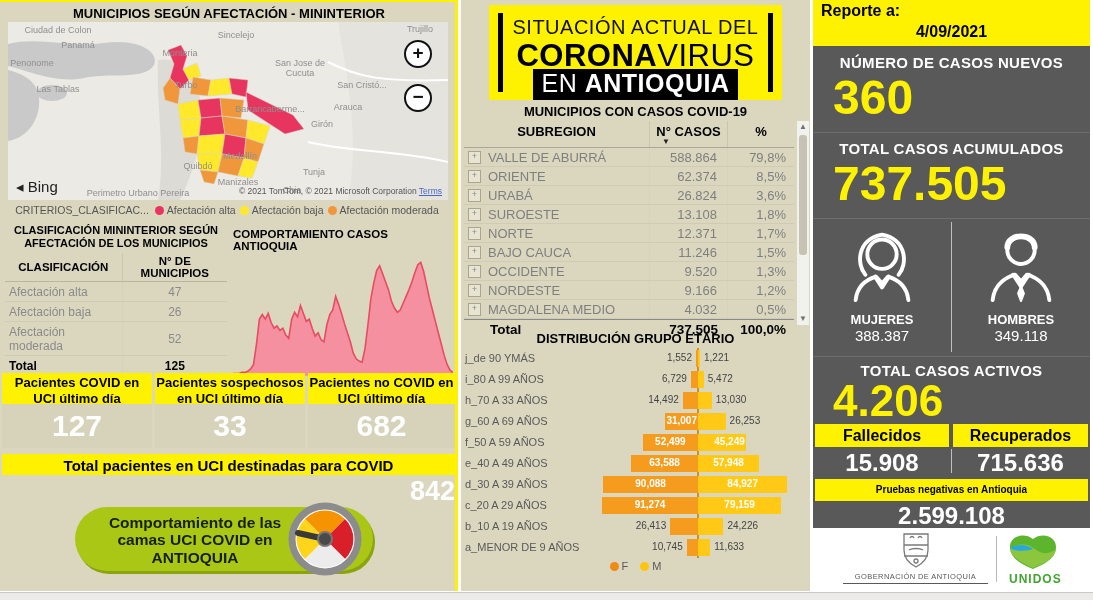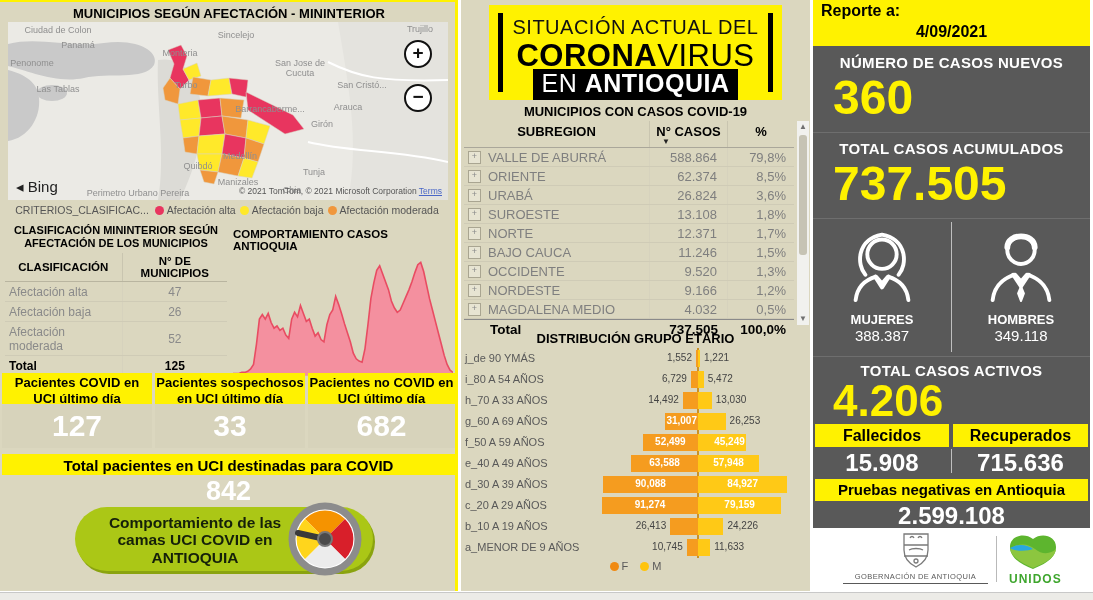--- a/index.html
+++ b/index.html
@@ -187,21 +187,21 @@
     </div>
 
     <div class="abs yellow-card" style="left:2px;top:371px;width:150px;height:31px;">Pacientes COVID en UCI último día</div>
     <div class="abs yellow-card" style="left:155px;top:371px;width:150px;height:31px;">Pacientes sospechosos en UCI último día</div>
     <div class="abs yellow-card" style="left:308px;top:371px;width:147px;height:31px;">Pacientes no COVID en UCI último día</div>
     <div class="abs big-white val-band" style="left:2px;top:402px;width:150px;height:44px;font-size:30px;line-height:44px;">127</div>
     <div class="abs big-white val-band" style="left:155px;top:402px;width:150px;height:44px;font-size:30px;line-height:44px;">33</div>
     <div class="abs big-white val-band" style="left:308px;top:402px;width:147px;height:44px;font-size:30px;line-height:44px;">682</div>
 
     <div class="abs yellow-card" style="left:2px;top:452px;width:453px;height:21px;font-size:15px;line-height:19px;">Total pacientes en UCI destinadas para COVID</div>
-    <div class="abs big-white" style="left:2px;top:474px;width:453px;height:30px;font-size:27px;line-height:30px;">842</div>
+    <div class="abs big-white" style="left:2px;top:474px;width:453px;height:30px;font-size:27px;line-height:30px;text-align:right;">842</div>
 
     <div class="abs green-pill">
       <div class="green-pill-label">Comportamiento de las camas UCI COVID en ANTIOQUIA</div>
       <svg width="76" height="76" viewBox="0 0 76 76" style="position:absolute;right:10px;top:-6px;">
         <circle cx="38" cy="38" r="33" fill="#fff" stroke="#8c8c8c" stroke-width="7"></circle>
         <path d="M38,38 L18,18 A28,28 0 0 1 58,18 Z" fill="#F59300"></path>
         <path d="M38,38 L58,18 A28,28 0 0 1 58,58 Z" fill="#D81F2A"></path>
         <path d="M38,38 L58,58 A28,28 0 0 1 18,58 Z" fill="#ECECEC"></path>
         <path d="M38,38 L18,58 A28,28 0 0 1 18,18 Z" fill="#FFD51C"></path>
         <line x1="38" y1="38" x2="11" y2="32" stroke="#3a3a3a" stroke-width="6" stroke-linecap="round"></line>
@@ -291,21 +291,21 @@
     <div class="abs pyramid" id="pyramid">
         <div class="pyr-center" style="left: 234px; height: 210px;"></div>
         <div class="pyr-row" style="top: 0px;">
           <div class="pyr-label">j_de 90 YMÁS</div>
           <div class="pyr-bar" style="left:233px;width:2px;background:#F59C1F"></div>
           <div class="pyr-bar" style="left:235px;width:2px;background:#FFC916"></div>
           <div class="pyr-val-out" style="right:116px;">1,552</div>
           <div class="pyr-val-out" style="left:241px;">1,221</div>
         </div>
         <div class="pyr-row" style="top: 21px;">
-          <div class="pyr-label">i_80 A 54 AÑOS</div>
+          <div class="pyr-label">i_80 A 99 AÑOS</div>
           <div class="pyr-bar" style="left:227.92258474483424px;width:7.077415255165765px;background:#F59C1F"></div>
           <div class="pyr-bar" style="left:235px;width:5.755330104958696px;background:#FFC916"></div>
           <div class="pyr-val-out" style="right:121.07741525516576px;">6,729</div>
           <div class="pyr-val-out" style="left:244.7553301049587px;">5,472</div>
         </div>
         <div class="pyr-row" style="top: 42px;">
           <div class="pyr-label">h_70 A 33 AÑOS</div>
           <div class="pyr-bar" style="left:219.75763086968908px;width:15.24236913031093px;background:#F59C1F"></div>
           <div class="pyr-bar" style="left:235px;width:13.704669456800403px;background:#FFC916"></div>
           <div class="pyr-val-out" style="right:129.24236913031092px;">14,492</div>
@@ -407,21 +407,21 @@
 
     <div class="rp-label" style="top:362px;">TOTAL CASOS ACTIVOS</div>
     <div class="rp-big" style="top:376px;font-size:44px;">4.206</div>
 
     <div class="ylabel-bar" style="left:2px;top:424px;width:134px;height:23px;">Fallecidos</div>
     <div class="ylabel-bar" style="left:140px;top:424px;width:135px;height:23px;">Recuperados</div>
     <div class="rp-white-val" style="left:2px;top:449px;width:134px;">15.908</div>
     <div style="position:absolute;left:138px;top:449px;width:1px;height:24px;background:#bfbfbf;"></div>
     <div class="rp-white-val" style="left:140px;top:449px;width:135px;">715.636</div>
 
-    <div class="ylabel-bar" style="left:2px;top:479px;width:273px;height:22px;font-size:15px;line-height:22px;">Pruebas negativas en Antioquia</div>
+    <div class="ylabel-bar" style="left:2px;top:479px;width:273px;height:22px;font-size:10px;line-height:22px;">Pruebas negativas en Antioquia</div>
     <div class="rp-white-val" style="left:0;top:502px;width:277px;">2.599.108</div>
   </div>
 
   <div class="abs logos">
     <svg width="34" height="38" viewBox="0 0 34 38" style="position:absolute;left:86px;top:4px;" fill="none" stroke="#7a7a7a" stroke-width="1.3">
       <path d="M5,2 H29 V18 C29,27 23,32 17,35 C11,32 5,27 5,18 Z"></path>
       <path d="M5,13 H29 M5,24 H29"></path>
       <path d="M11,6 C12,4 14,4 15,6 M19,6 C20,4 22,4 23,6"></path>
       <path d="M10,18 C13,16 21,16 24,18"></path>
       <circle cx="17" cy="29" r="2"></circle>

